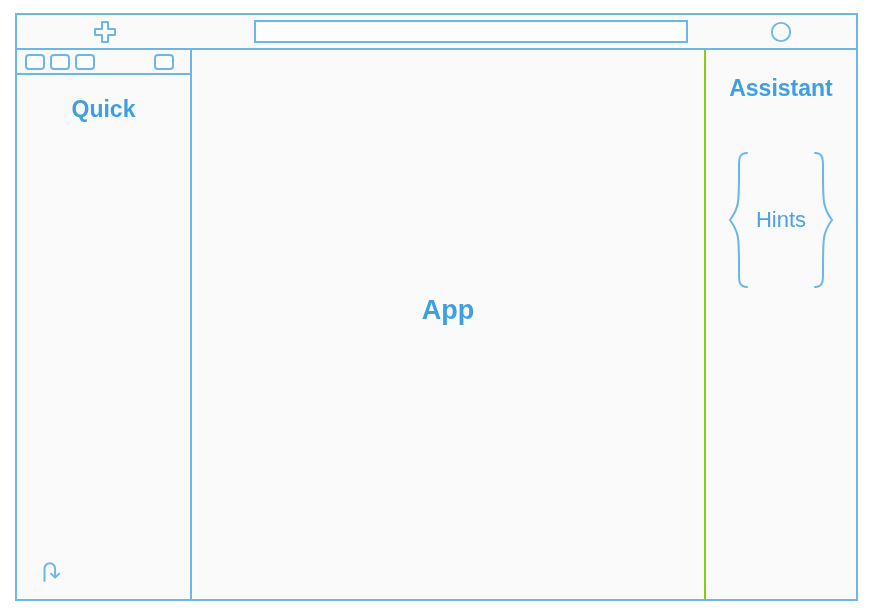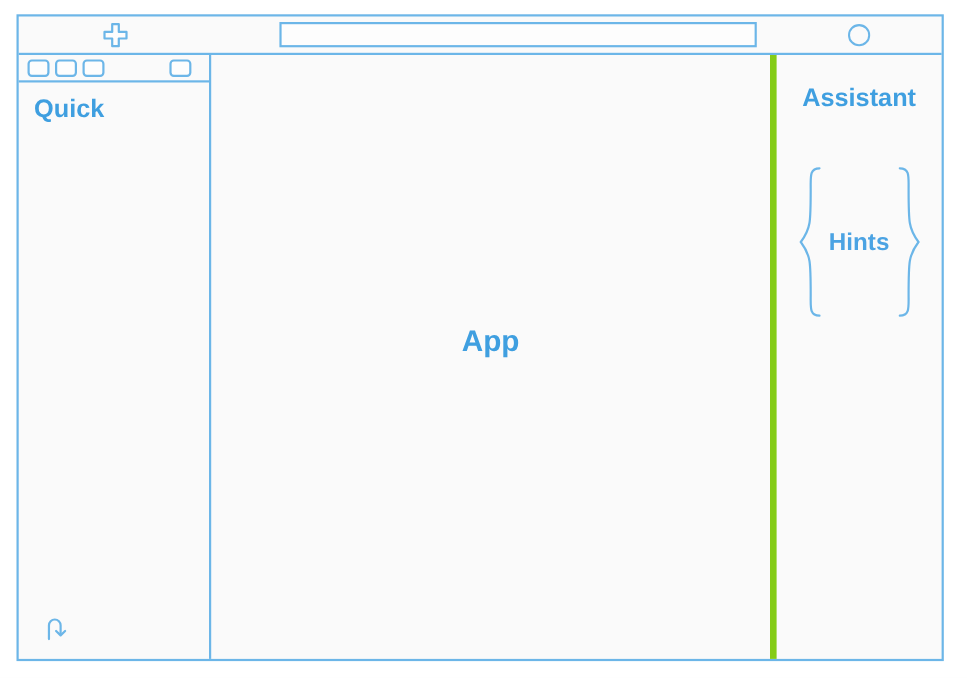--- a/index.html
+++ b/index.html
@@ -109,44 +109,44 @@
     box-sizing: border-box;
     border: 2px solid #6cb6e8;
     border-radius: 4px;
     background: #fdfdfd;
     margin-right: 5px;
   }
   .tool-spacer { flex: 1; }
   .tool-sq.right { margin-right: 8px; }
 
   .sidebar-title {
-    text-align: left;
+    text-align: center;
     color: #3f9fe0;
     font-weight: bold;
     font-size: 23px;
     line-height: 1.28;
-    padding: 9px 14px 0 14px;
+    padding: 20px 14px 0 14px;
   }
   .sidebar-fill { flex: 1; }
   .sidebar-footer {
     height: 56px;
     display: flex;
     align-items: center;
     padding-left: 20px;
   }
   .uturn-icon { width: 28px; height: 28px; display: block; }
 
   
   .app-panel {
     flex: 1;
     display: flex;
     align-items: center;
     justify-content: center;
     box-sizing: border-box;
-    border-right: 6px solid #84cc16;
+    border-right: 2px solid #84cc16;
   }
   .app-label {
     color: #3f9fe0;
     font-weight: bold;
     font-size: 27px;
     position: relative;
     top: -14px;
   }
 
   
@@ -169,21 +169,20 @@
     display: flex;
     align-items: center;
     justify-content: center;
     width: 100%;
   }
   .brace { width: 26px; height: 140px; display: block; flex: none; }
   .hints-label {
     color: #4ba3e3;
     font-size: 22px;
     padding: 0 4px;
-    font-weight: bold;
   }
 </style>
 </head>
 <body>
 
 <div id="app-frame">
 
   <div class="titlebar">
 
     <div class="titlebar-left">

